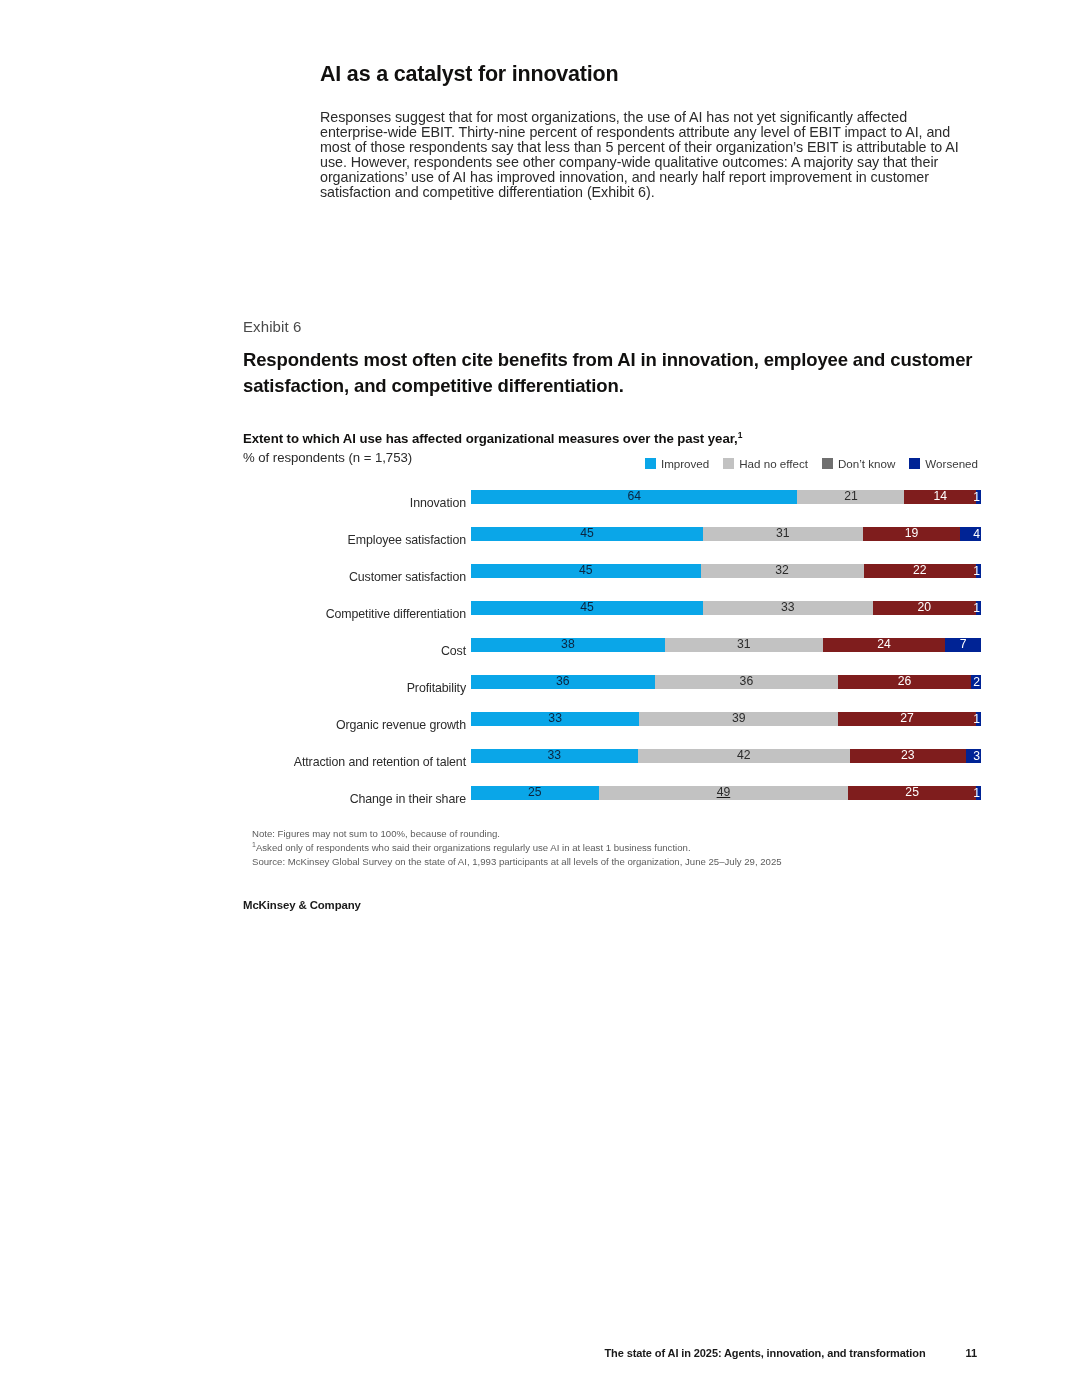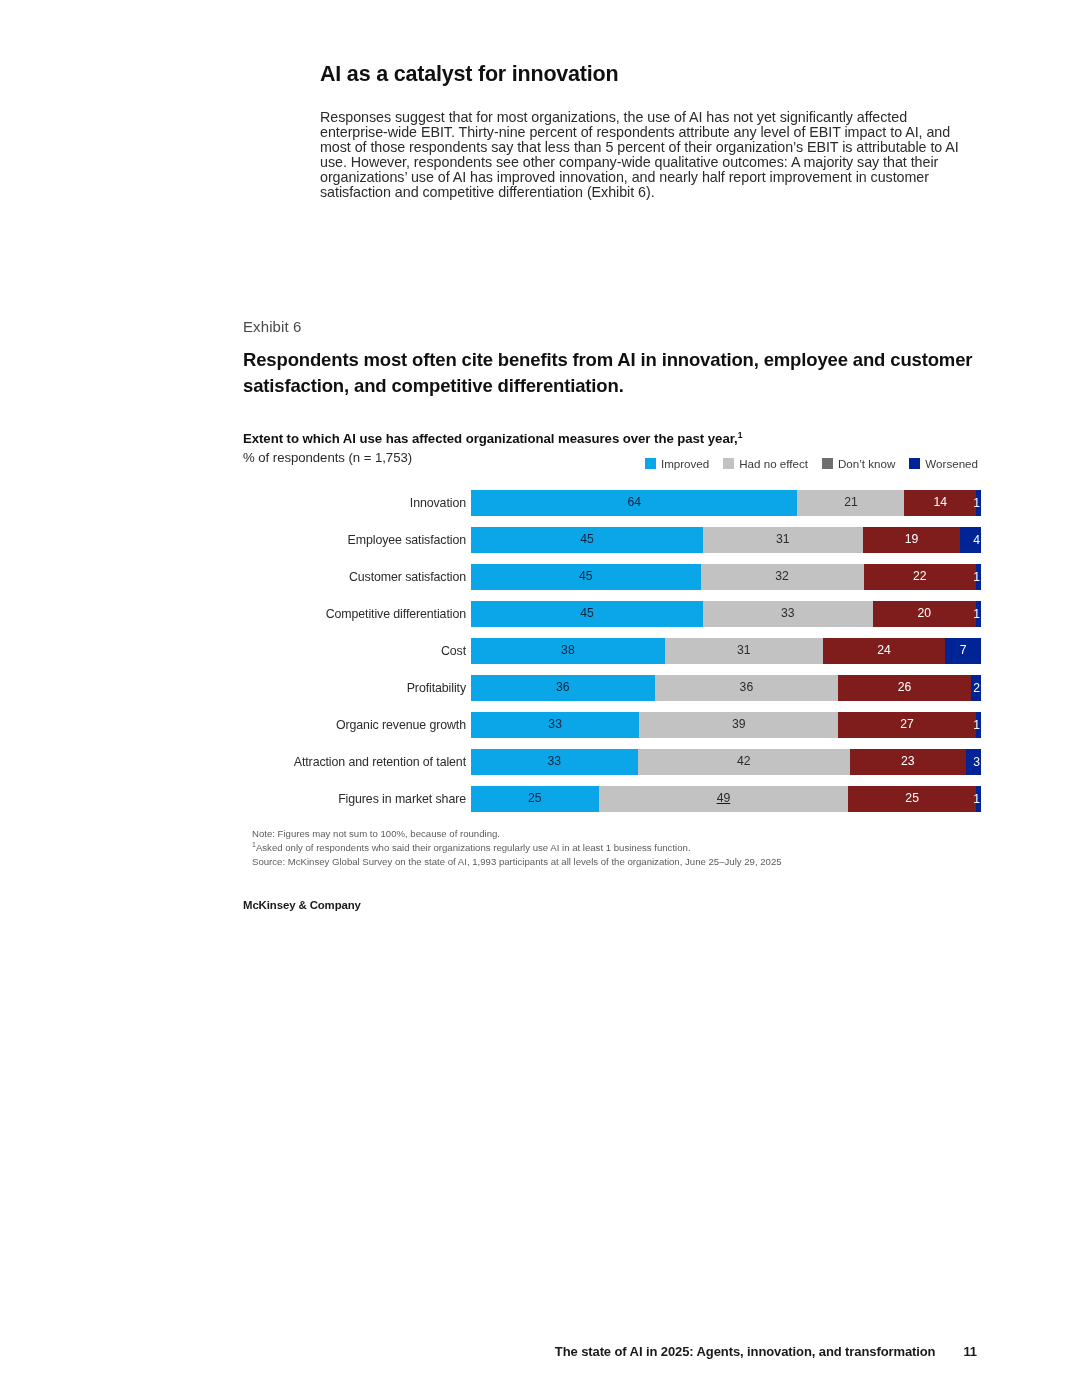--- a/index.html
+++ b/index.html
@@ -131,21 +131,21 @@
     white-space: nowrap;
   }
   .bar-track {
     position: relative;
     width: 510px;
     flex: 0 0 510px;
     height: 26px;
     display: flex;
   }
   .seg {
-    height: 26px;
+    height: 14px;
     position: relative;
     display: flex;
     align-items: center;
     justify-content: center;
     font-size: 12.2px;
     overflow: visible;
   }
   .seg-val {
     position: relative;
     white-space: nowrap;
@@ -190,22 +190,22 @@
 
   
   .page-footer {
     position: absolute;
     left: 0;
     right: 103px;
     bottom: 38px;
     display: flex;
     justify-content: flex-end;
     align-items: baseline;
-    gap: 28px;
-    font-size: 13px;
+    gap: 40px;
+    font-size: 11px;
     font-weight: bold;
     color: #1a1a1a;
     letter-spacing: -0.1px;
   }
 </style>
 </head>
 <body>
 
 <div class="article">
   <h1 class="article-heading">AI as a catalyst for innovation</h1>
@@ -373,21 +373,21 @@
           </div>
           <div class="seg dontknow" style="width: 22.7723%;">
             <span class="seg-val">23</span>
           </div>
           <div class="seg worsened narrow" style="width: 2.9703%;">
             <span class="seg-val">3</span>
           </div>
         </div>
       </div>
       <div class="chart-row">
-        <div class="row-label">Figures in market share</div>
+        <div class="row-label">Change in their share</div>
         <div class="bar-track">
           <div class="seg improved" style="width: 25%;">
             <span class="seg-val">25</span>
           </div>
           <div class="seg noeffect" style="width: 49%; text-decoration: underline;">
             <span class="seg-val">49</span>
           </div>
           <div class="seg dontknow" style="width: 25%;">
             <span class="seg-val">25</span>
           </div>

